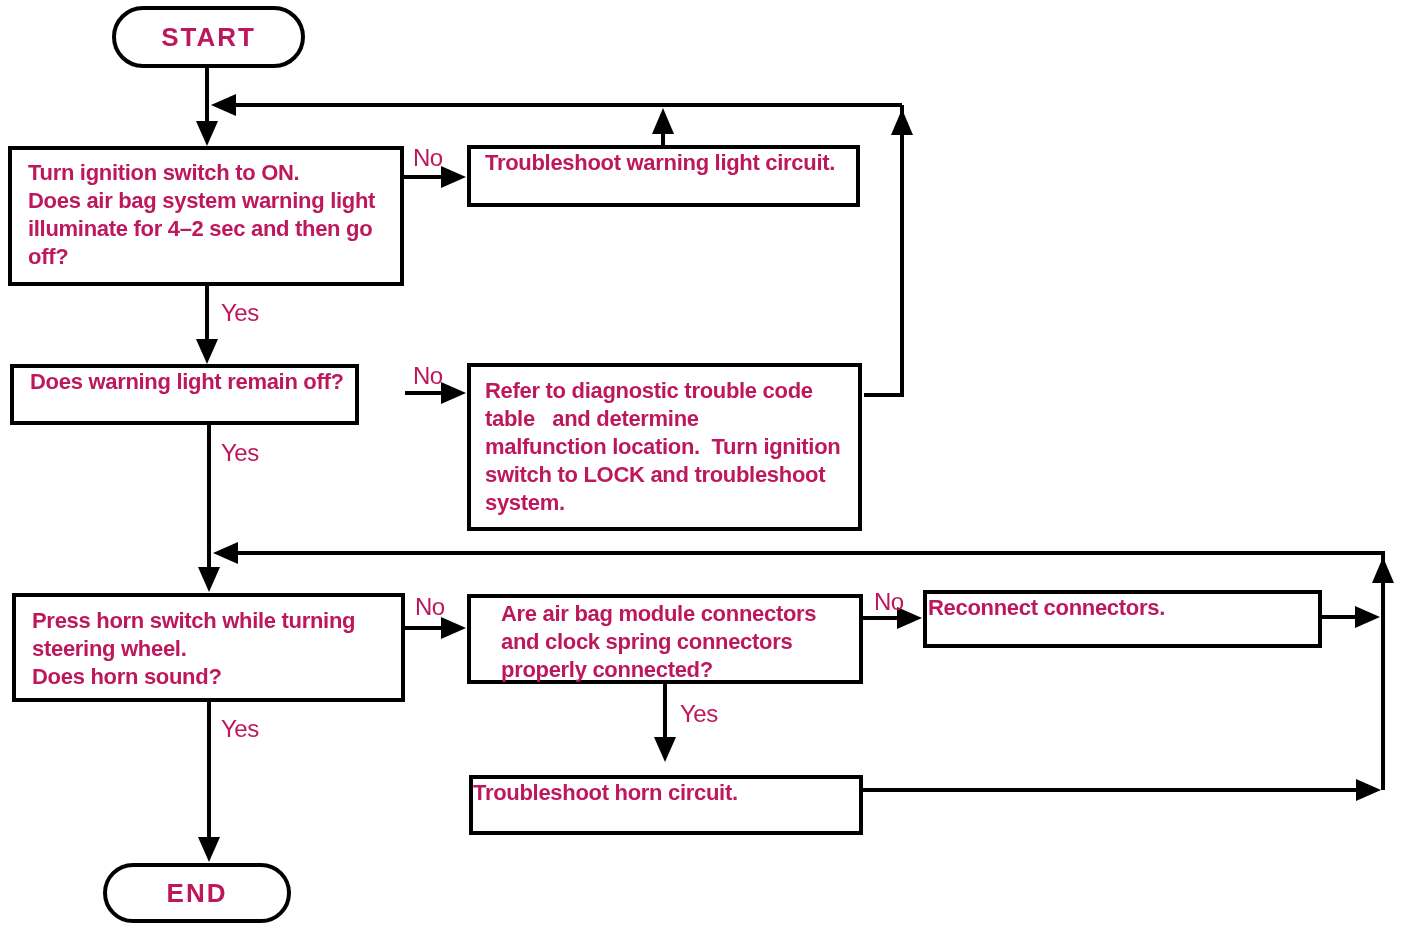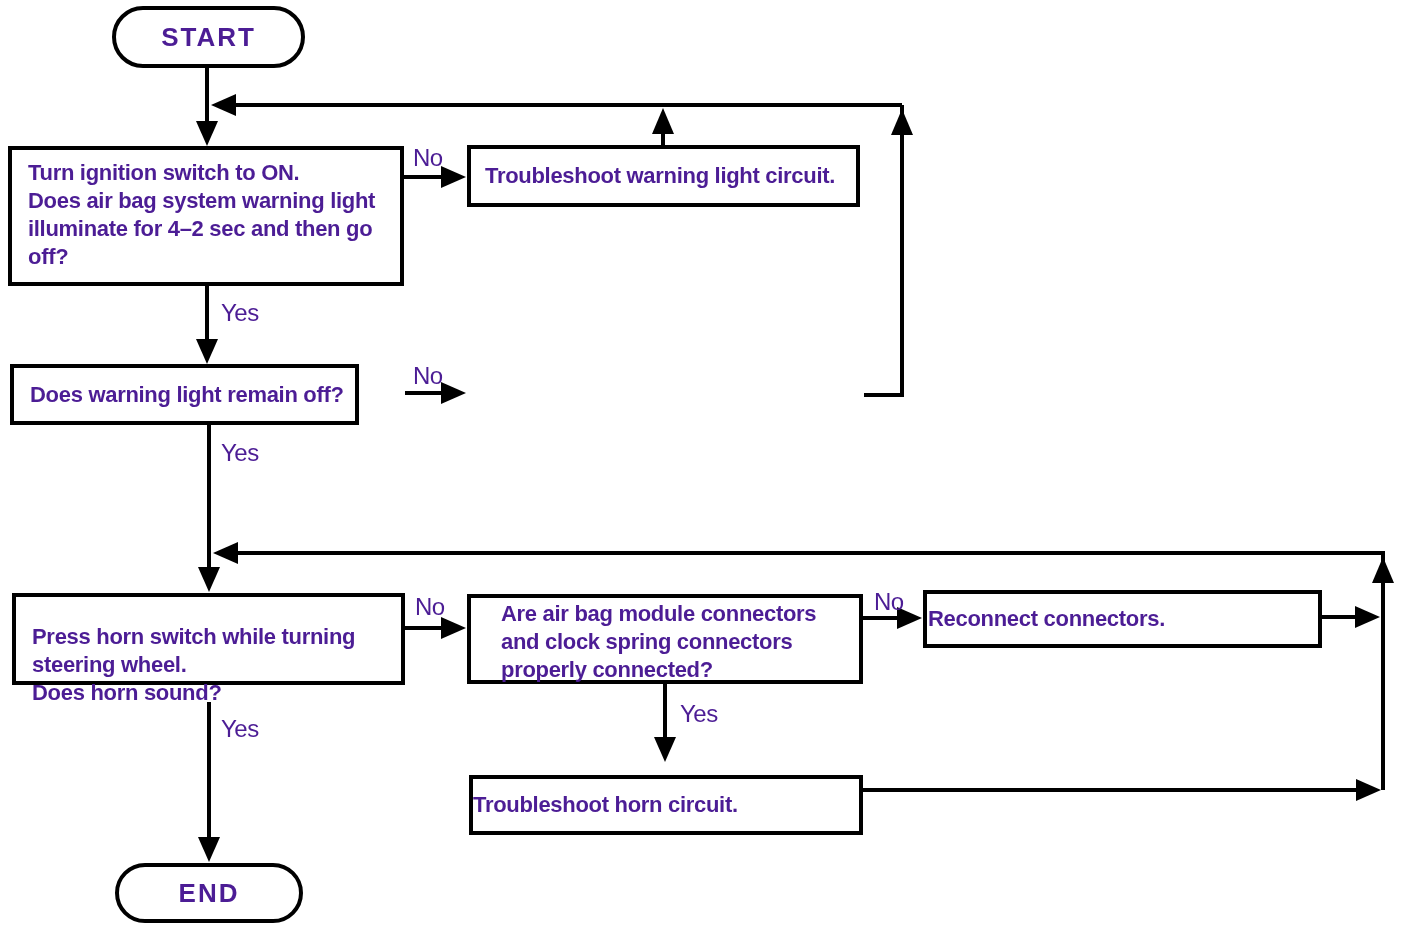--- a/index.html
+++ b/index.html
@@ -1,21 +1,21 @@
 <!DOCTYPE html>
 <html><head>
 <meta charset="utf-8">
 <style>
   html, body { margin: 0; padding: 0; background: #ffffff; }
   .canvas {
     position: relative;
     width: 1408px;
     height: 932px;
     background: #ffffff;
-    color: #4c1d95;
+    color: #be185d;
     font-family: "Liberation Sans", sans-serif;
     overflow: hidden;
   }
   .lines { position: absolute; left: 0; top: 0; }
   .lines path { stroke: #000000; stroke-width: 4; fill: none; }
   .lines polygon { fill: #000000; stroke: none; }
   .node {
     position: absolute;
     box-sizing: border-box;
     border: 4px solid #000000;
@@ -30,21 +30,21 @@
     font-size: 26px;
     letter-spacing: 2px;
   }
   .step {
     font-weight: bold;
     font-size: 22px;
     line-height: 28px;
     letter-spacing: -0.3px;
   }
   .step .txt { white-space: pre; }
-  .vcenter { display: flex; align-items: center; }
+  .vcenter { display: flex; align-items: flex-start; }
   .edge-label {
     position: absolute;
     font-weight: normal;
     font-size: 24px;
     letter-spacing: -0.5px;
     line-height: 26px;
   }
 </style>
 </head>
 <body>
@@ -127,42 +127,49 @@
   </div>
 
   <div class="node step vcenter" style="left:467px;top:145px;width:393px;height:62px;padding-left:14px">
     <div class="txt">Troubleshoot warning light circuit.</div>
   </div>
 
   <div class="node step vcenter" style="left:10px;top:364px;width:349px;height:61px;padding-left:16px">
     <div class="txt">Does warning light remain off?</div>
   </div>
 
+  <div class="node step" style="left:467px;top:363px;width:395px;height:168px;padding:10px 2px 0 14px">
+    <div class="txt">Refer to diagnostic trouble code
+table   and determine
+malfunction location.  Turn ignition
+switch to LOCK and troubleshoot
+system.</div>
+  </div>
 
-  <div class="node step" style="left:12px;top:593px;width:393px;height:92px;padding:26px 4px 0 16px">
+  <div class="node step" style="left:12px;top:593px;width:393px;height:109px;padding:10px 4px 0 16px">
     <div class="txt">Press horn switch while turning
 steering wheel.
 Does horn sound?</div>
   </div>
 
   <div class="node step" style="left:467px;top:594px;width:396px;height:90px;padding:2px 2px 0 30px">
     <div class="txt">Are air bag module connectors
 and clock spring connectors
 properly connected?</div>
   </div>
 
   <div class="node step vcenter" style="left:923px;top:590px;width:399px;height:58px;padding-left:1px">
     <div class="txt">Reconnect connectors.</div>
   </div>
 
   <div class="node step vcenter" style="left:469px;top:775px;width:394px;height:60px;">
     <div class="txt">Troubleshoot horn circuit.</div>
   </div>
 
-  <div class="node terminator" style="left:115px;top:863px;width:188px;height:60px">
+  <div class="node terminator" style="left:103px;top:863px;width:188px;height:60px">
     <span class="txt">END</span>
   </div>
 
   <div class="edge-label" style="left:413px;top:145px">No</div>
   <div class="edge-label" style="left:221px;top:300px">Yes</div>
   <div class="edge-label" style="left:413px;top:363px">No</div>
   <div class="edge-label" style="left:221px;top:440px">Yes</div>
   <div class="edge-label" style="left:415px;top:594px">No</div>
   <div class="edge-label" style="left:221px;top:716px">Yes</div>
   <div class="edge-label" style="left:874px;top:589px">No</div>

